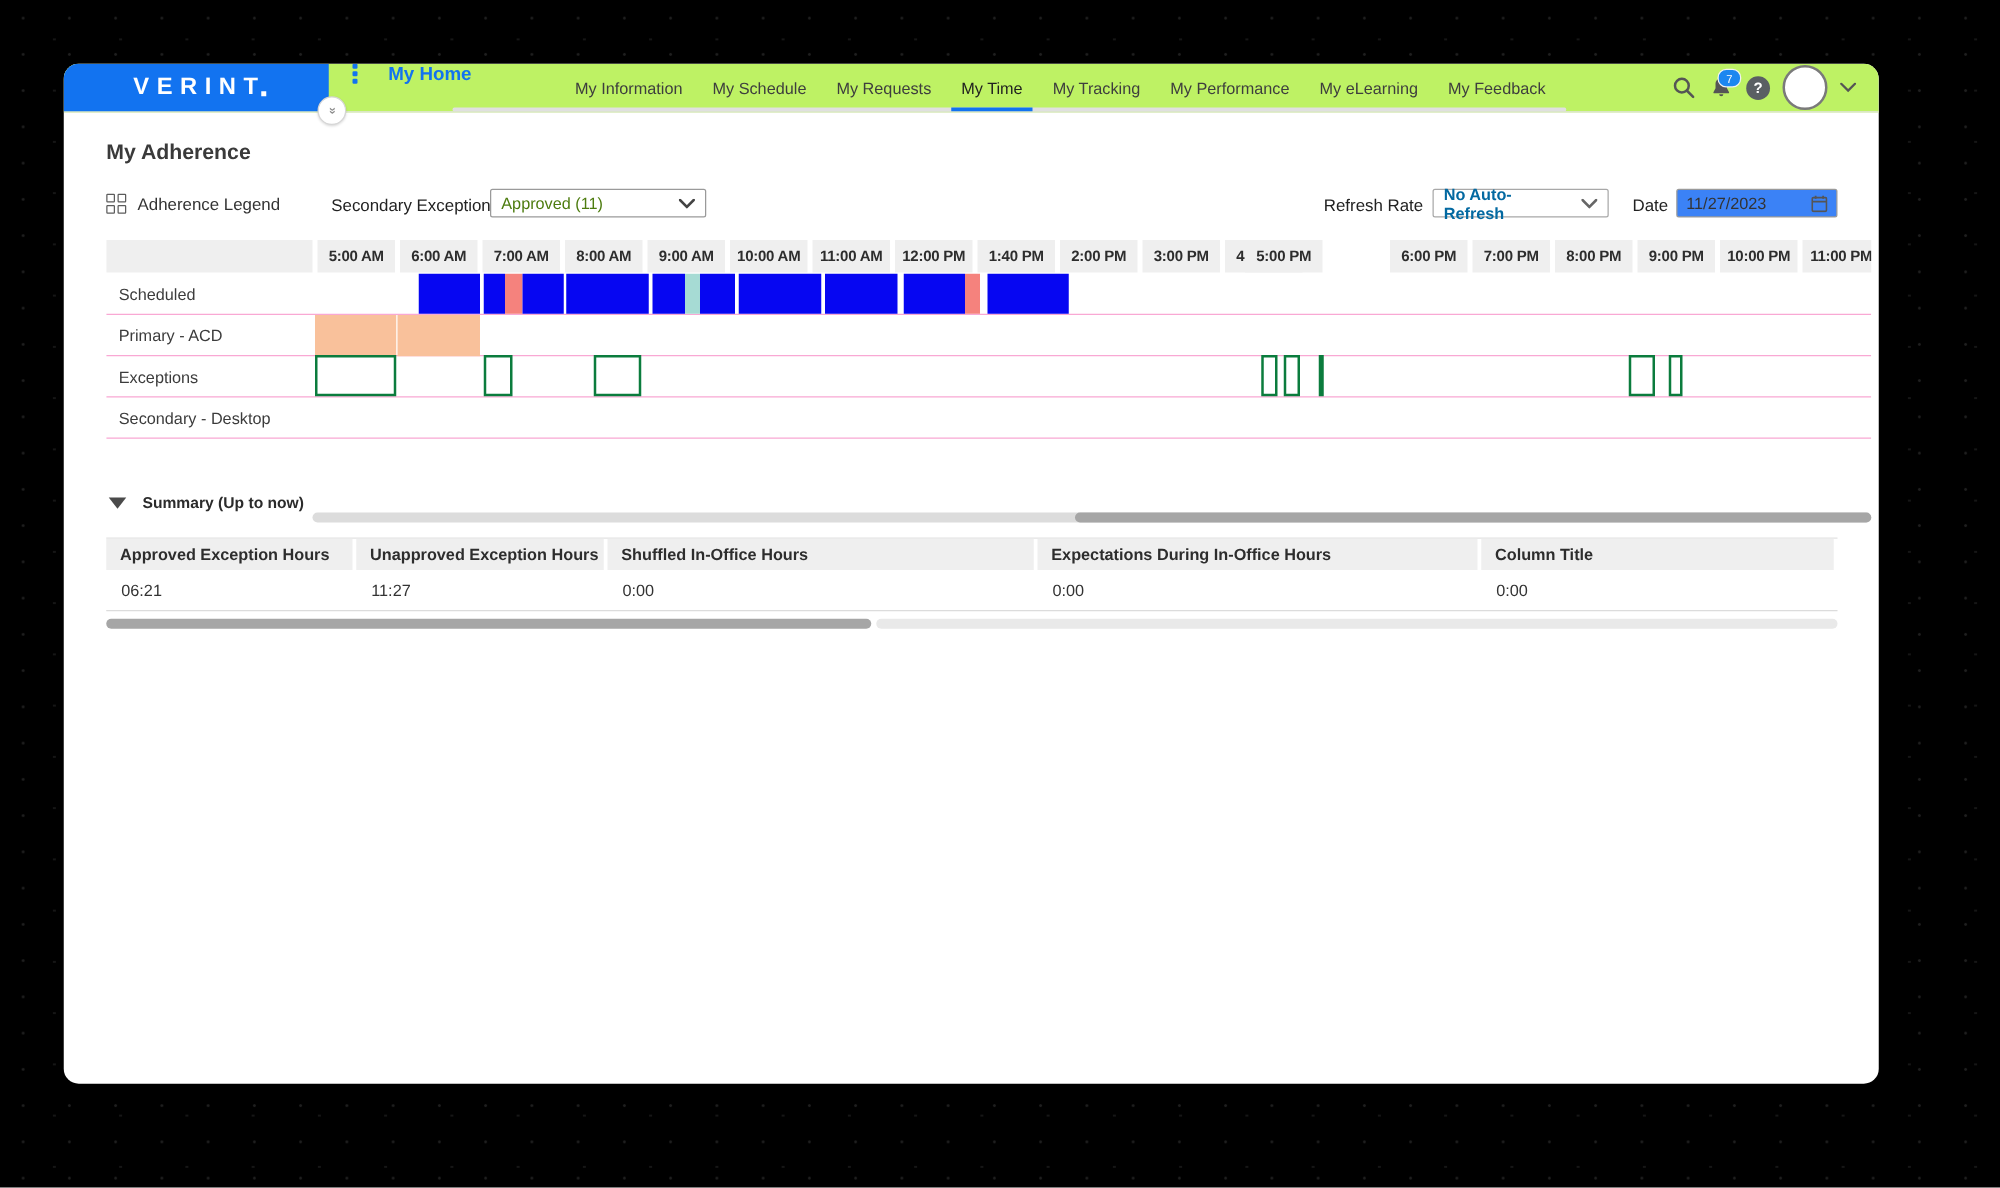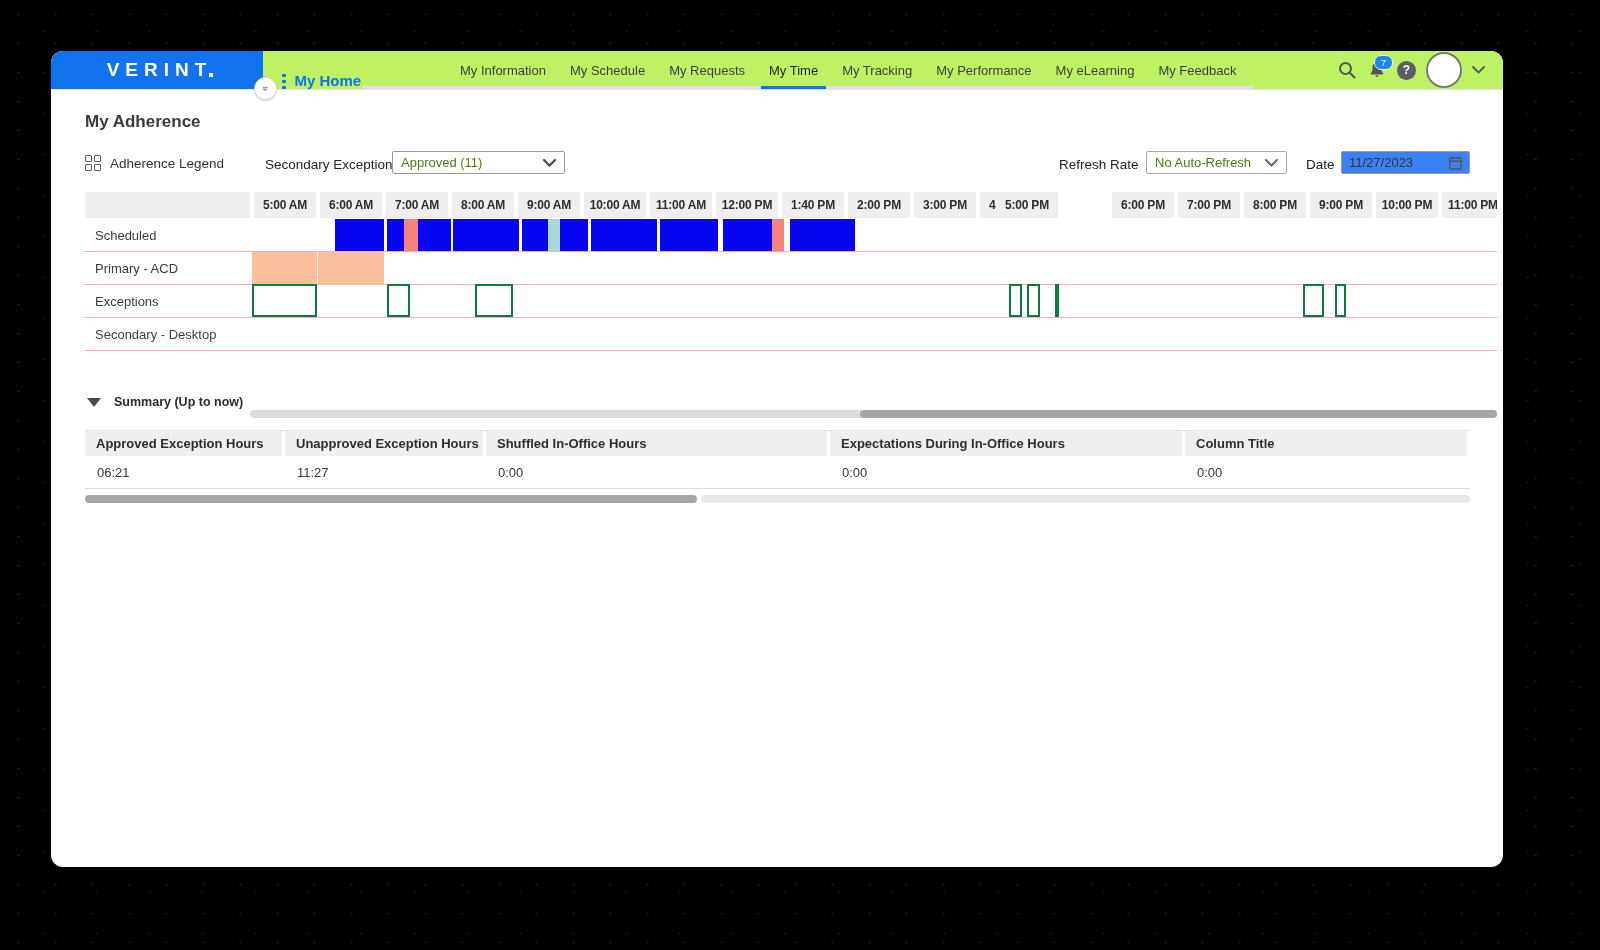--- a/index.html
+++ b/index.html
@@ -25,21 +25,21 @@
     display:flex;align-items:center;justify-content:center;color:#fff;
     font-weight:bold;font-size:19px;letter-spacing:6px;padding-left:6px;box-sizing:border-box;
   }
   .brand-dot{width:4px;height:4px;background:#fff;display:inline-block;margin-left:-3px;margin-top:9px;}
   .collapse-pill{
     position:absolute;left:203px;top:26px;width:21px;height:21px;border-radius:50%;
     background:#fff;border:1px solid #d6d6d6;box-shadow:0 1px 2px rgba(0,0,0,.15);
     display:flex;align-items:center;justify-content:center;color:#8a8a8a;font-size:10px;z-index:5;
   }
   .collapse-pill .glyph{transform:rotate(90deg);display:block;font-weight:bold;}
-  .home{position:absolute;left:231px;top:0;height:38px;display:flex;align-items:flex-end;gap:9px;}
+  .home{position:absolute;left:231px;top:0;height:38px;display:flex;align-items:flex-start;gap:25px;}
   .kebab{display:flex;flex-direction:column;gap:2.5px;}
   .kebab i{width:3.5px;height:3.5px;background:#1273f0;border-radius:1px;display:block;}
   .home-label{color:#1273f0;font-size:15px;font-weight:700;}
   .nav-track{position:absolute;left:311px;top:35px;width:891px;height:3px;background:#e0e0e0;border-radius:2px;}
   .nav{position:absolute;left:409px;top:0;height:38px;display:flex;align-items:center;gap:24px;}
   .nav-item{font-size:13px;color:#3e3e3e;white-space:nowrap;position:relative;height:38px;display:flex;align-items:center;cursor:default;}
   .nav-item.active{color:#1f1f1f;}
   .nav-item.active::after{content:"";position:absolute;left:-8px;right:-8px;bottom:0;height:3px;background:#1273f0;}
   .top-icons{position:absolute;right:18px;top:0;height:38px;display:flex;align-items:center;gap:10px;}
   .icon-btn{position:relative;display:flex;align-items:center;justify-content:center;}
@@ -54,21 +54,21 @@
   .controls{position:absolute;left:0;top:100px;width:100%;height:28px;}
   .legend-btn{position:absolute;left:34px;top:4px;display:flex;align-items:center;gap:9px;color:#333;font-size:13.5px;}
   .grid-icon{width:16px;height:16px;display:grid;grid-template-columns:7px 7px;grid-template-rows:7px 7px;gap:2px;}
   .grid-icon i{border:1.5px solid #5c5c5c;box-sizing:border-box;display:block;border-radius:1px;}
   .ctl-label{position:absolute;top:6px;font-size:13.5px;color:#222;font-weight:500;white-space:nowrap;}
   .select{
     position:absolute;top:0;height:23px;border:1px solid #9a9a9a;border-radius:2px;background:#fff;
     display:flex;align-items:center;font-size:13px;color:#4d7c0f;padding:0 8px;box-sizing:border-box;justify-content:space-between;
   }
   .select .chev{margin-left:8px;color:#444;display:flex;}
-  .select.dim{color:#4d7c0f;border-color:#a8a8a8;}
+  .select.dim{color:#0369a1;border-color:#a8a8a8;font-weight:bold;}
   .select.dim .chev{color:#666;}
   .date-input{
     position:absolute;top:0;height:23px;border:1px solid #9a9a9a;border-radius:2px;background:#3b82f6;
     display:flex;align-items:center;font-size:13px;color:#333;padding:0 7px;box-sizing:border-box;justify-content:space-between;
   }
   
   .timeline{position:absolute;left:34px;top:141px;width:1412px;height:163px;overflow:hidden;}
   .tl-header{position:relative;height:27px;}
   .tl-hcell{
     position:absolute;top:0;height:26px;background:#efefef;display:flex;align-items:center;justify-content:center;

